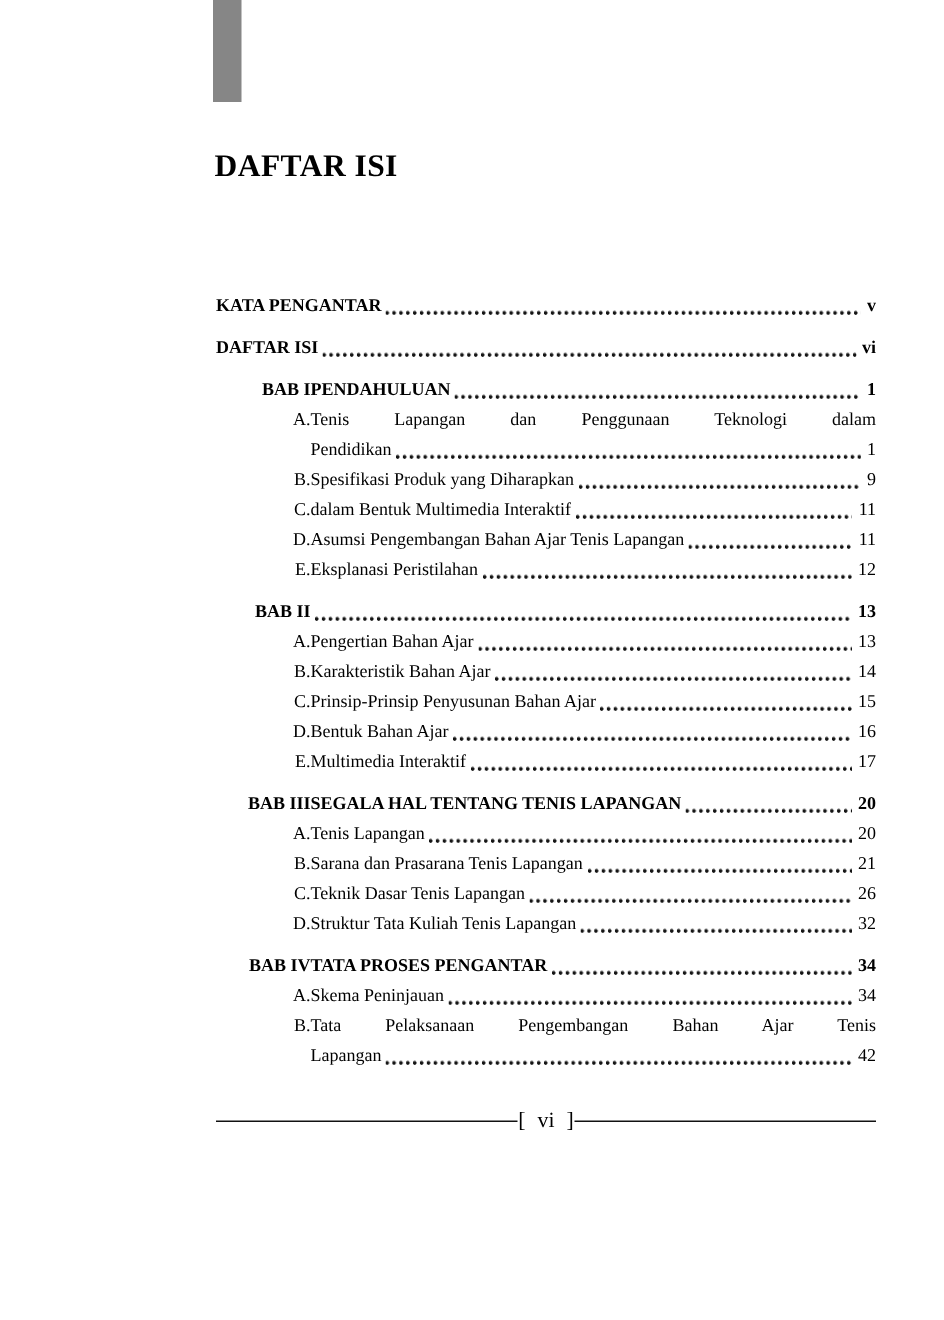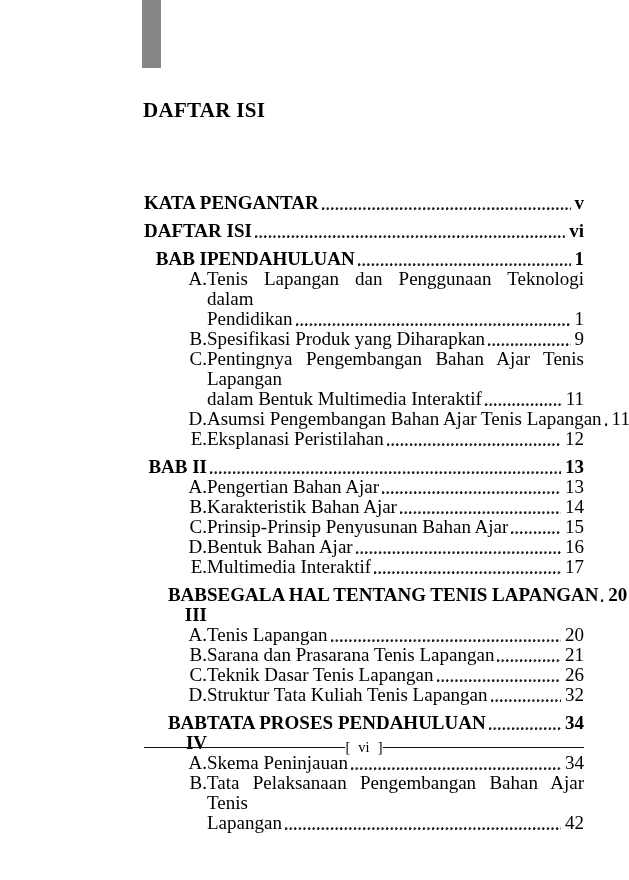--- a/index.html
+++ b/index.html
@@ -34,21 +34,21 @@
     font-size: 21px;
     line-height: 24px;
     font-weight: bold;
     letter-spacing: 0.3px;
   }
   .toc {
     position: absolute;
     left: 115px;
     top: 193px;
     width: 440px;
-    font-size: 19px;
+    font-size: 12px;
     line-height: 20px;
   }
   .entry { display: flex; }
   .entry.front, .entry.chapter { font-weight: bold; }
   .entry.front:not(:first-child), .entry.chapter { margin-top: 8px; }
   .entry .label { flex: none; width: 63px; text-align: right; }
   .entry.sub { padding-left: 42px; }
   .entry.sub .label { width: 21px; }
   .lines { flex: 1; min-width: 0; }
   .line { display: flex; }
@@ -135,21 +135,20 @@
           <div class="line">
             <span class="text">Spesifikasi Produk yang Diharapkan</span>
             <span class="leader"></span>
             <span class="pagenum">9</span>
           </div>
         </div>
       </div>
       <div class="entry sub">
         <span class="label">C.</span>
         <div class="lines">
-          <div class="line justify"><span class="text">Pentingnya Pengembangan Bahan Ajar Tenis Lapangan</span></div>
           <div class="line">
             <span class="text">dalam Bentuk Multimedia Interaktif</span>
             <span class="leader"></span>
             <span class="pagenum">11</span>
           </div>
         </div>
       </div>
       <div class="entry sub">
         <span class="label">D.</span>
         <div class="lines">
@@ -276,21 +275,21 @@
             <span class="text">Struktur Tata Kuliah Tenis Lapangan</span>
             <span class="leader"></span>
             <span class="pagenum">32</span>
           </div>
         </div>
       </div>
       <div class="entry chapter">
         <span class="label">BAB IV</span>
         <div class="lines">
           <div class="line">
-            <span class="text">TATA PROSES PENDAHULUAN</span>
+            <span class="text">TATA PROSES PENGANTAR</span>
             <span class="leader"></span>
             <span class="pagenum">34</span>
           </div>
         </div>
       </div>
       <div class="entry sub">
         <span class="label">A.</span>
         <div class="lines">
           <div class="line">
             <span class="text">Skema Peninjauan</span>

